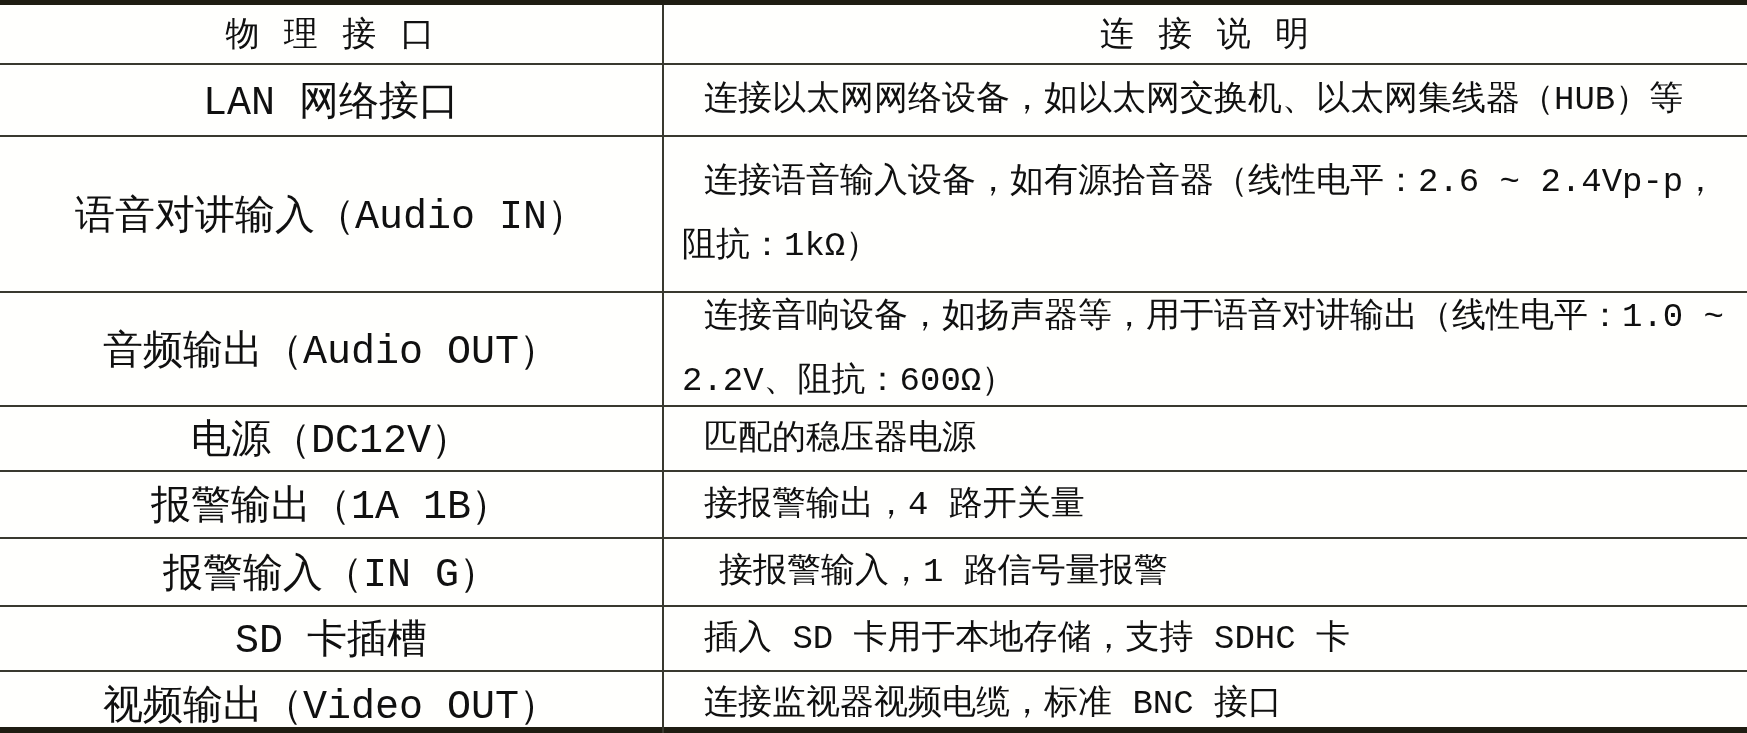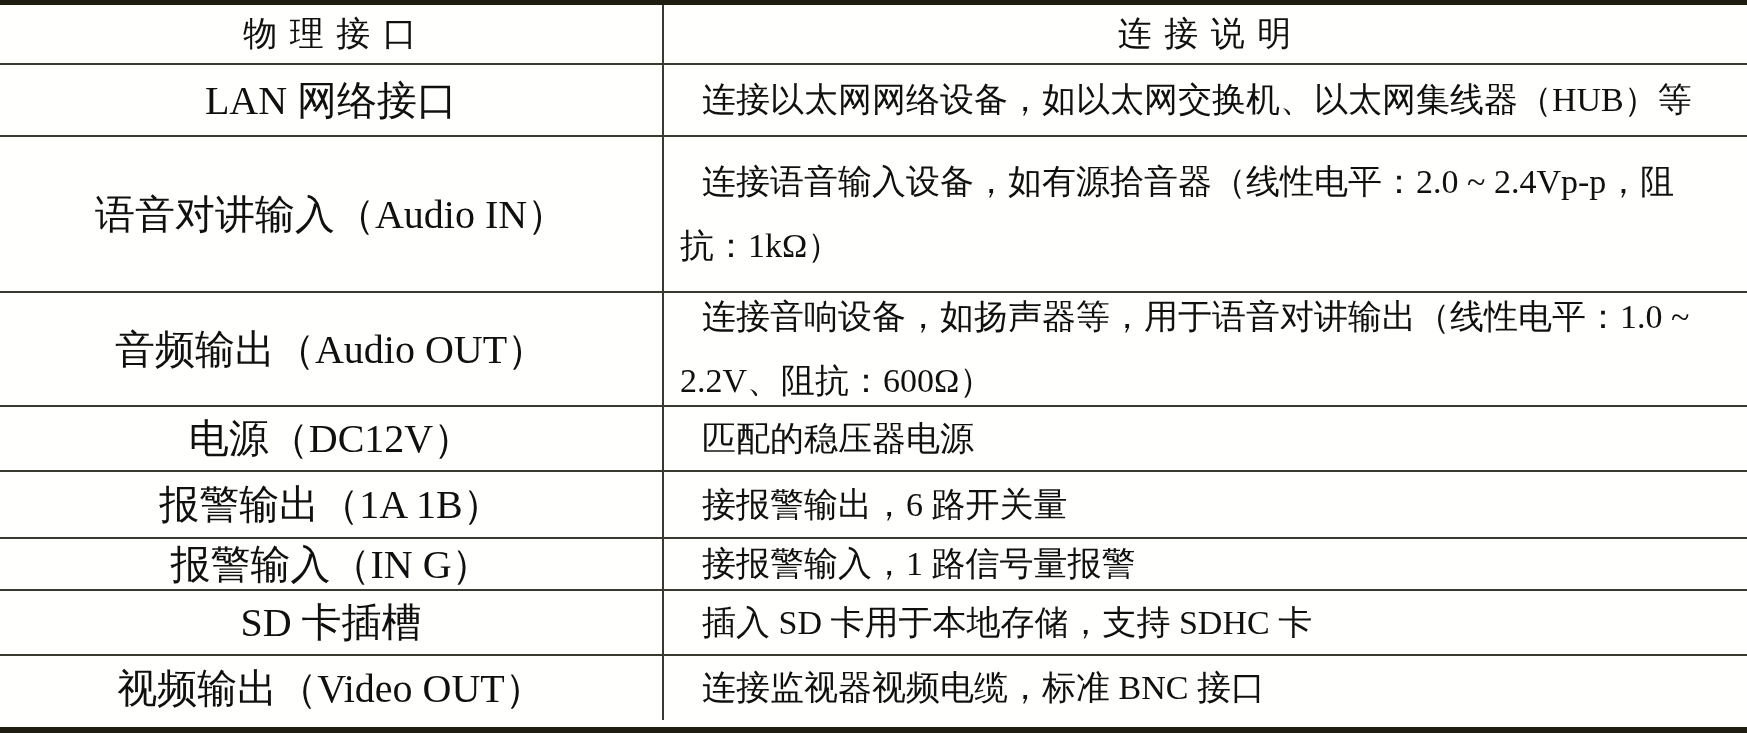--- a/index.html
+++ b/index.html
@@ -4,21 +4,21 @@
 <style>
   html, body {
     margin: 0;
     padding: 0;
     background: #ffffff;
   }
   .page {
     width: 1747px;
     height: 733px;
     background: #f97316;
-    font-family: Liberation Serif, serif;
+    font-family: Liberation Mono, monospace;
     color: #101010;
     overflow: hidden;
   }
   .doc-table {
     box-sizing: border-box;
     width: 1747px;
     height: 733px;
     border-top: 5px solid #1f1d12;
     border-bottom: 6px solid #1f1d12;
     background: #fffffd;
@@ -41,37 +41,37 @@
   }
   .cell-right {
     box-sizing: border-box;
     flex: 1 1 auto;
     display: flex;
     align-items: center;
     font-size: 34px;
     overflow: hidden;
   }
   .cell-right p {
-    margin: 9px;
-    padding: 0 14px 0 7px;
+    margin: 0;
+    padding: 0 14px 0 18px;
     text-indent: 22px;
     line-height: 64px;
   }
   .header-cell {
     font-size: 34px;
     letter-spacing: 2px;
   }
   
   .h-header { height: 60px; }
   .h-r0 { height: 72px; }
   .h-r1 { height: 156px; }
   .h-r2 { height: 114px; }
   .h-r3 { height: 65px; }
   .h-r4 { height: 67px; justify-content: space-between; }
-  .h-r5 { height: 52px; }
+  .h-r5 { height: 68px; gap: 15px; }
   .h-r6 { height: 65px; }
   .h-r7 { height: 64px; }
 </style>
 </head>
 <body>
 
 <div class="page">
   <div class="doc-table">
 
     <div class="row h-header">
@@ -82,42 +82,42 @@
     <div class="row h-r0">
       <div class="cell-left">LAN 网络接口</div>
       <div class="cell-right">
         <p>连接以太网网络设备，如以太网交换机、以太网集线器（HUB）等</p>
       </div>
     </div>
 
     <div class="row h-r1">
       <div class="cell-left">语音对讲输入（Audio IN）</div>
       <div class="cell-right">
-        <p>连接语音输入设备，如有源拾音器（线性电平：2.0 ~ 2.4Vp-p，阻抗：1kΩ）</p>
+        <p>连接语音输入设备，如有源拾音器（线性电平：2.6 ~ 2.4Vp-p，阻抗：1kΩ）</p>
       </div>
     </div>
 
     <div class="row h-r2">
       <div class="cell-left">音频输出（Audio OUT）</div>
       <div class="cell-right">
         <p>连接音响设备，如扬声器等，用于语音对讲输出（线性电平：1.0 ~ 2.2V、阻抗：600Ω）</p>
       </div>
     </div>
 
     <div class="row h-r3">
       <div class="cell-left">电源（DC12V）</div>
       <div class="cell-right">
         <p>匹配的稳压器电源</p>
       </div>
     </div>
 
     <div class="row h-r4">
       <div class="cell-left">报警输出（1A 1B）</div>
       <div class="cell-right">
-        <p>接报警输出，6 路开关量</p>
+        <p>接报警输出，4 路开关量</p>
       </div>
     </div>
 
     <div class="row h-r5">
       <div class="cell-left">报警输入（IN G）</div>
       <div class="cell-right">
         <p>接报警输入，1 路信号量报警</p>
       </div>
     </div>
 

